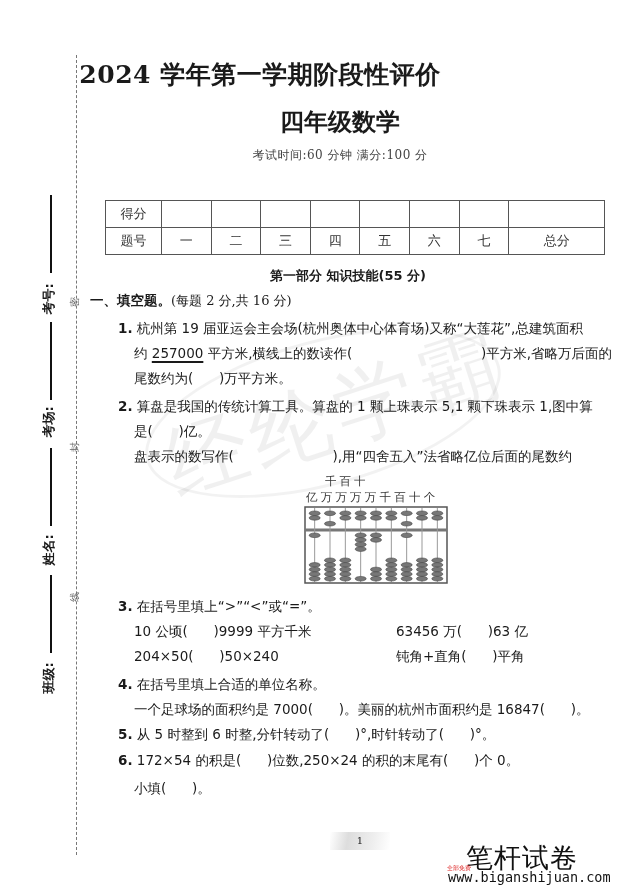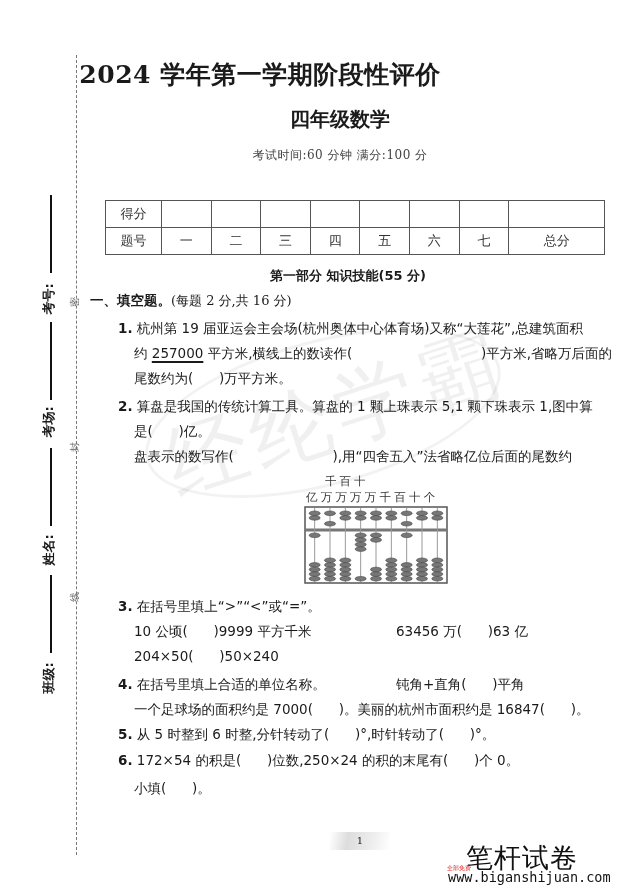--- a/index.html
+++ b/index.html
@@ -1,21 +1,21 @@
 <!DOCTYPE html>
 <html><head>
 <meta charset="utf-8">
 <style>
   html, body { margin:0; padding:0; background:#fff; }
   body { width:634px; height:892px; position:relative; overflow:hidden;
          font-family:"DejaVu Serif","Liberation Serif",serif; color:#1a1a1a; }
   .abs { position:absolute; }
   .title { left:0; width:520px; top:58px; text-align:center; font-size:25px; font-weight:bold;
            font-family:"DejaVu Serif",serif; letter-spacing:0.5px; }
-  .subtitle { left:0; width:634px; top:106px; text-align:center; font-size:20px; font-weight:bold;
+  .subtitle { left:0; width:634px; top:106px; text-align:center; font-size:24px; font-weight:bold;
               font-family:"DejaVu Sans",sans-serif; padding-left:46px; box-sizing:border-box; }
   .examinfo { left:0; width:634px; top:147px; text-align:center; font-size:12px; color:#444;
               padding-left:46px; box-sizing:border-box; letter-spacing:0.5px; }
   table.score { position:absolute; left:105px; top:200px; width:500px; border-collapse:collapse;
                 font-size:13px; font-family:"DejaVu Sans",sans-serif; color:#333; }
   table.score td { border:1px solid #555; height:26px; text-align:center; padding:0; }
   table.score { border:1.5px solid #222; }
   .partheading { left:0; width:634px; top:267px; text-align:center; font-size:13px; font-weight:bold;
                  font-family:"DejaVu Sans",sans-serif; padding-left:62px; box-sizing:border-box; }
   .section { left:90px; top:292px; font-size:13.5px; font-family:"DejaVu Sans",sans-serif; }
@@ -198,21 +198,21 @@
   </svg>
 
 <div class="abs q" style="top:594px;">
   <div class="line"><span class="qn">3.</span> <span>在括号里填上“&gt;”“&lt;”或“=”。</span></div>
   <div class="line indent" style="position:relative;">
     <span style="white-space:pre">10 公顷(      )9999 平方千米</span>
     <span style="white-space:pre;position:absolute;left:278px;">63456 万(      )63 亿</span>
   </div>
   <div class="line indent" style="position:relative;">
     <span style="white-space:pre">204×50(      )50×240</span>
-    <span style="white-space:pre;position:absolute;left:278px;margin-top:28px;">钝角+直角(      )平角</span>
+    <span style="white-space:pre;position:absolute;left:278px;">钝角+直角(      )平角</span>
   </div>
 </div>
 
 <div class="abs q" style="top:672px;">
   <div class="line"><span class="qn">4.</span> <span>在括号里填上合适的单位名称。</span></div>
   <div class="line indent" style="white-space:pre">一个足球场的面积约是 7000(      )。美丽的杭州市面积约是 16847(      )。</div>
 </div>
 
 <div class="abs q" style="top:722px;">
   <div class="line" style="white-space:pre"><span class="qn">5.</span> <span>从 5 时整到 6 时整,分针转动了(      )°,时针转动了(      )°。</span></div>

